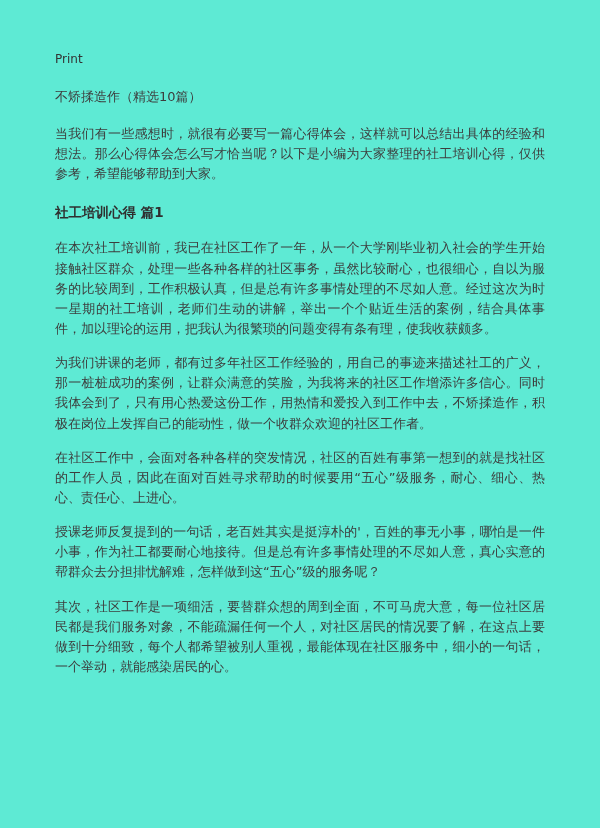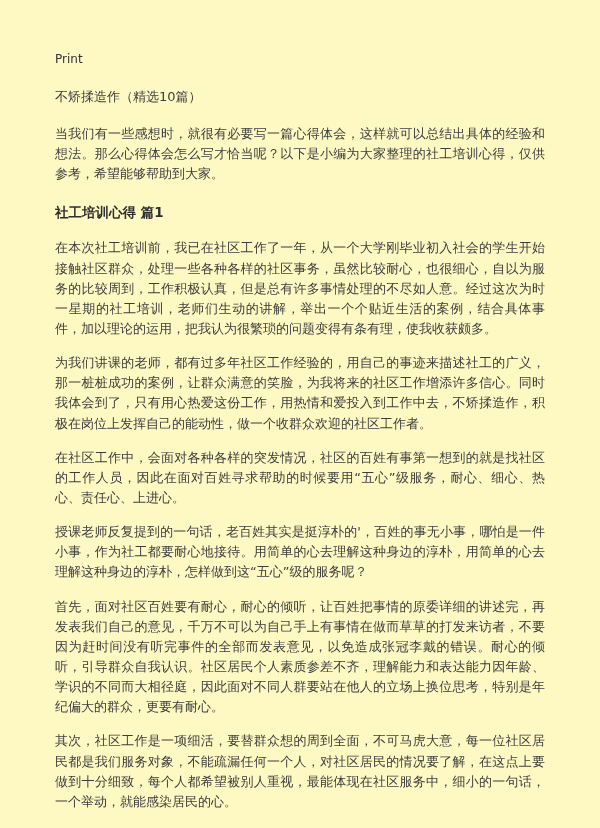--- a/index.html
+++ b/index.html
@@ -4,21 +4,21 @@
 <style>
   * { margin: 0; padding: 0; box-sizing: border-box; }
   html, body {
     background: #ffffff;
     font-family: "DejaVu Sans", "Liberation Sans", sans-serif;
   }
   .page {
     width: 600px;
     height: 828px;
     margin: 0 auto;
-    background: #fef9c3;
+    background: #5eead4;
     padding: 48px 55px 30px 55px;
     color: #3d3d3d;
     overflow: hidden;
   }
   .print-label {
     font-size: 12px;
     color: #333333;
     margin-bottom: 22px;
     cursor: pointer;
     display: inline-block;
@@ -63,19 +63,18 @@
   <p class="para">当我们有一些感想时，就很有必要写一篇心得体会，这样就可以总结出具体的经验和想法。那么心得体会怎么写才恰当呢？以下是小编为大家整理的社工培训心得，仅供参考，希望能够帮助到大家。</p>
 
   <h2 class="section-heading">社工培训心得 篇1</h2>
 
   <p class="para">在本次社工培训前，我已在社区工作了一年，从一个大学刚毕业初入社会的学生开始接触社区群众，处理一些各种各样的社区事务，虽然比较耐心，也很细心，自以为服务的比较周到，工作积极认真，但是总有许多事情处理的不尽如人意。经过这次为时一星期的社工培训，老师们生动的讲解，举出一个个贴近生活的案例，结合具体事件，加以理论的运用，把我认为很繁琐的问题变得有条有理，使我收获颇多。</p>
 
   <p class="para">为我们讲课的老师，都有过多年社区工作经验的，用自己的事迹来描述社工的广义，那一桩桩成功的案例，让群众满意的笑脸，为我将来的社区工作增添许多信心。同时我体会到了，只有用心热爱这份工作，用热情和爱投入到工作中去，不矫揉造作，积极在岗位上发挥自己的能动性，做一个收群众欢迎的社区工作者。</p>
 
   <p class="para">在社区工作中，会面对各种各样的突发情况，社区的百姓有事第一想到的就是找社区的工作人员，因此在面对百姓寻求帮助的时候要用“五心”级服务，耐心、细心、热心、责任心、上进心。</p>
 
-  <p class="para">授课老师反复提到的一句话，老百姓其实是挺淳朴的'，百姓的事无小事，哪怕是一件小事，作为社工都要耐心地接待。用简单的心去理解这种身边的淳朴，用简单的心去理解这种身边的淳朴，怎样做到这“五心”级的服务呢？</p>
+  <p class="para">授课老师反复提到的一句话，老百姓其实是挺淳朴的'，百姓的事无小事，哪怕是一件小事，作为社工都要耐心地接待。但是总有许多事情处理的不尽如人意，真心实意的帮群众去分担排忧解难，怎样做到这“五心”级的服务呢？</p>
 
-  <p class="para">首先，面对社区百姓要有耐心，耐心的倾听，让百姓把事情的原委详细的讲述完，再发表我们自己的意见，千万不可以为自己手上有事情在做而草草的打发来访者，不要因为赶时间没有听完事件的全部而发表意见，以免造成张冠李戴的错误。耐心的倾听，引导群众自我认识。社区居民个人素质参差不齐，理解能力和表达能力因年龄、学识的不同而大相径庭，因此面对不同人群要站在他人的立场上换位思考，特别是年纪偏大的群众，更要有耐心。</p>
 
   <p class="para">其次，社区工作是一项细活，要替群众想的周到全面，不可马虎大意，每一位社区居民都是我们服务对象，不能疏漏任何一个人，对社区居民的情况要了解，在这点上要做到十分细致，每个人都希望被别人重视，最能体现在社区服务中，细小的一句话，一个举动，就能感染居民的心。</p>
 
 </div>
 
 </body></html>

